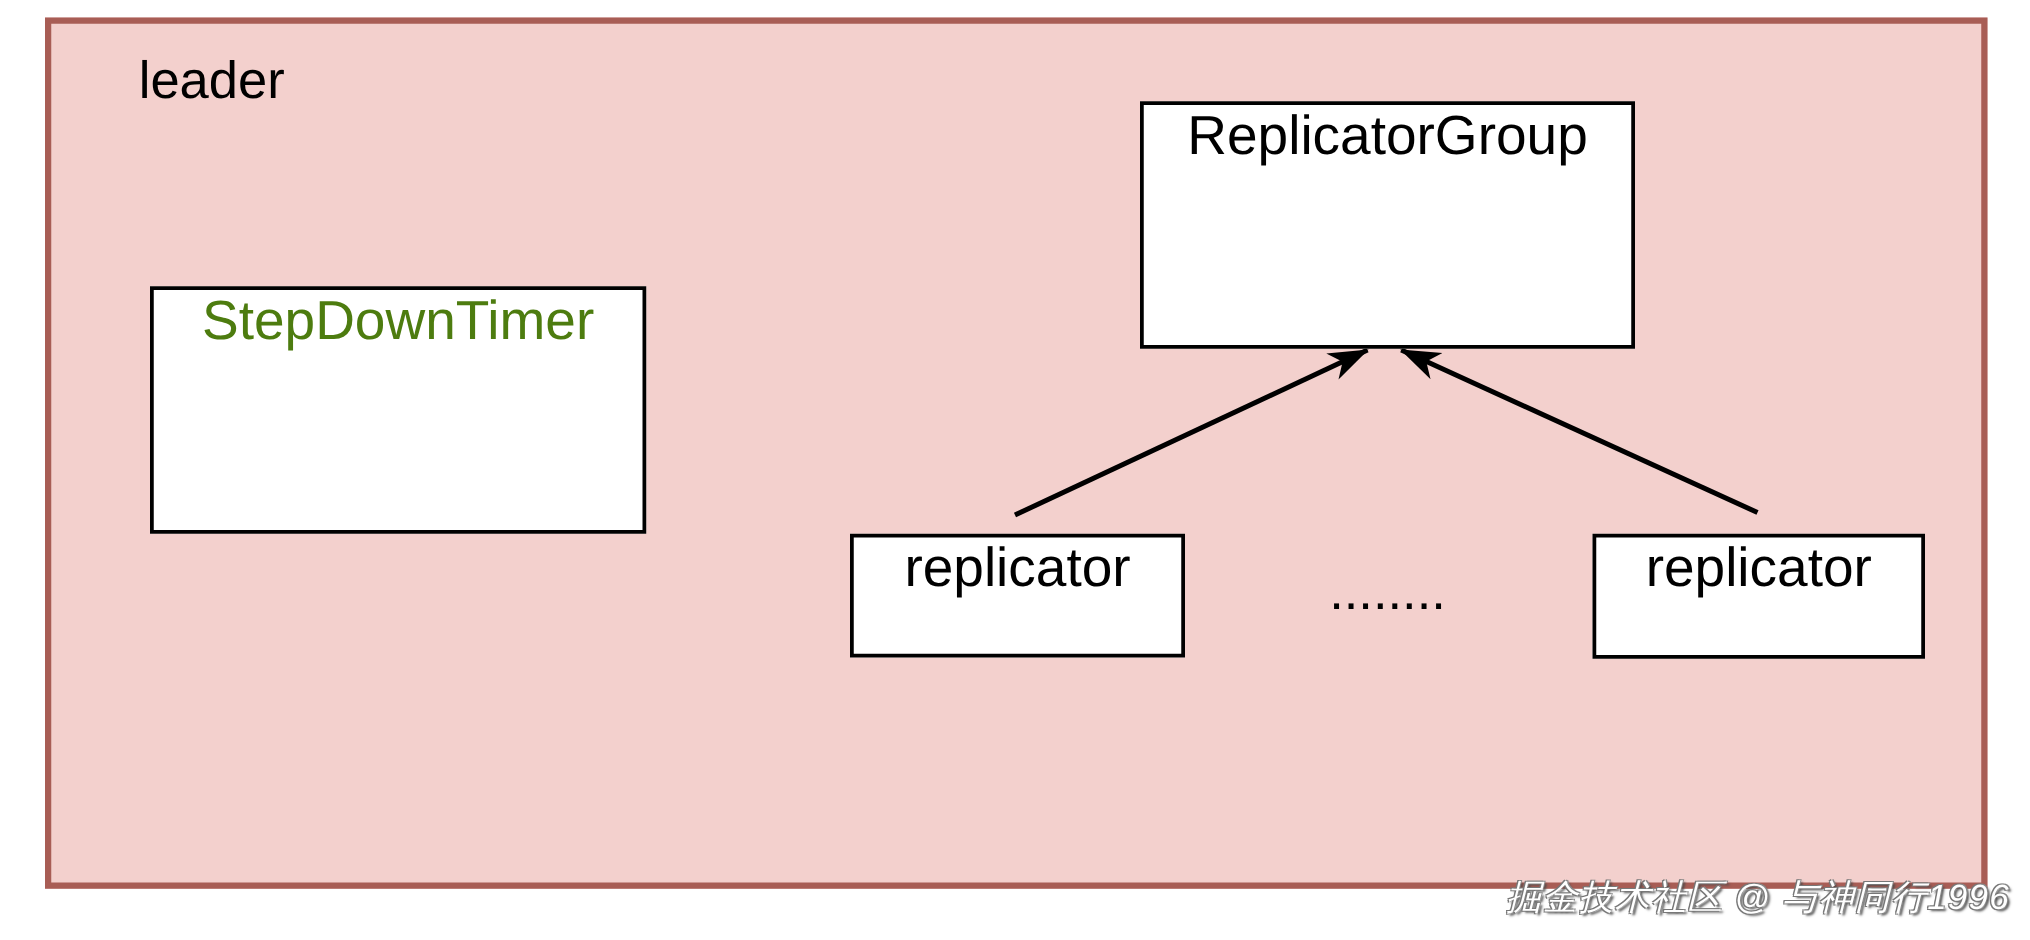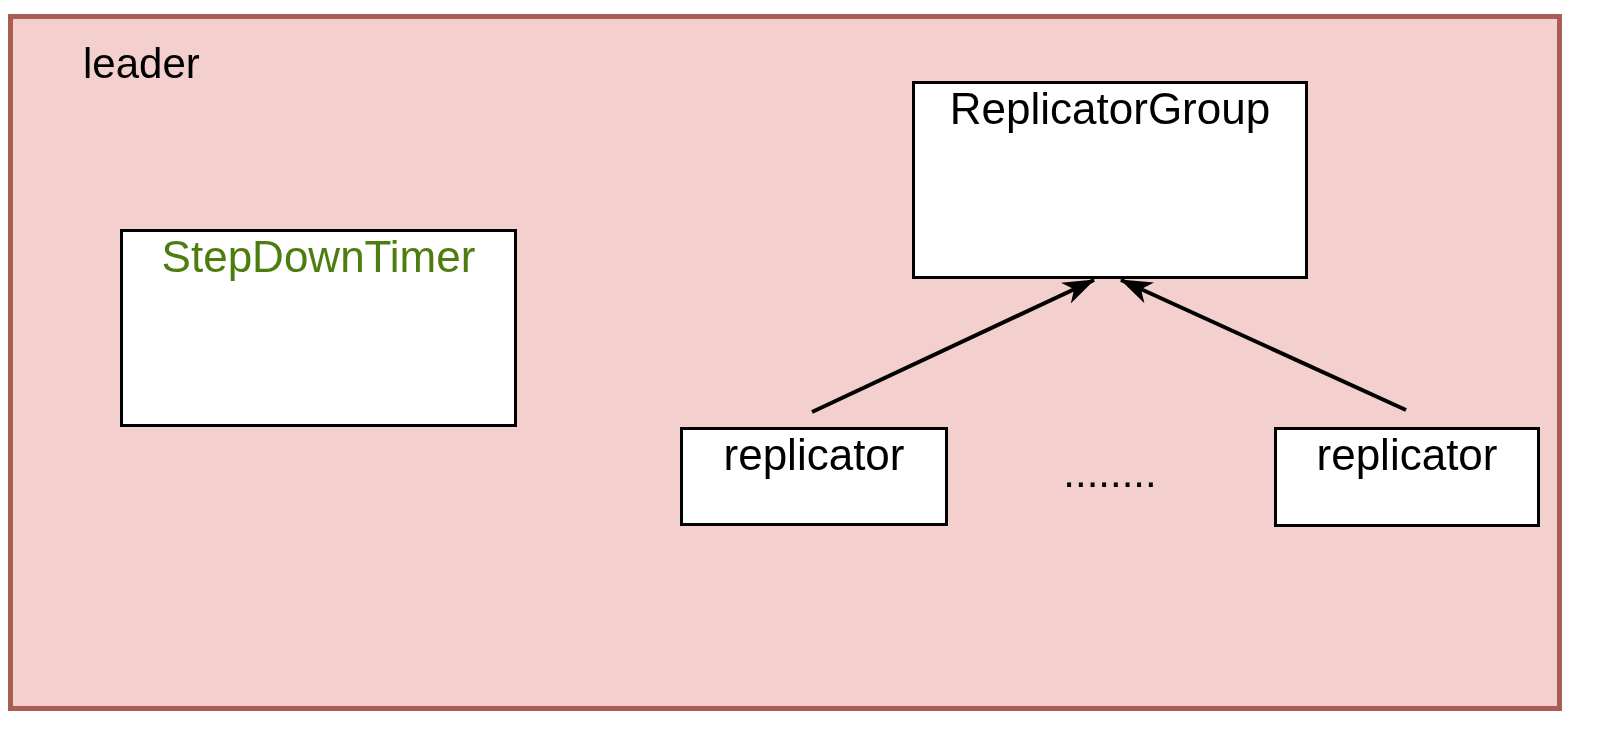--- a/index.html
+++ b/index.html
@@ -1,21 +1,21 @@
 <!DOCTYPE html>
 <html><head>
 <meta charset="utf-8">
 <style>
   html,body{margin:0;padding:0;background:#ffffff;}
   .canvas{
     position:relative;width:1624px;height:752px;background:#ffffff;
     font-family:"Liberation Sans",sans-serif;overflow:hidden;
   }
   .group{
-    position:absolute;left:8px;top:14px;width:1554px;height:697px;
+    position:absolute;left:36px;top:14px;width:1554px;height:697px;
     background:#f3d0cd;border:5px solid #a85d55;box-sizing:border-box;
   }
   .group-label{
     position:absolute;left:70px;top:20px;font-size:42px;line-height:1.2;color:#000;
   }
   .node{
     position:absolute;background:#ffffff;border:3px solid #000000;box-sizing:border-box;
     display:flex;align-items:flex-start;justify-content:center;
     font-size:44px;color:#000;white-space:nowrap;
   }
@@ -66,14 +66,15 @@
   <div class="node node-rl" style="background-color: rgb(255, 255, 255); border-color: rgb(0, 0, 0); color: rgb(0, 0, 0);">
     <span>replicator</span>
   </div>
 
   <div class="node node-rr" style="background-color: rgb(255, 255, 255); border-color: rgb(0, 0, 0); color: rgb(0, 0, 0);">
     <span>replicator</span>
   </div>
 
   <div class="ellipsis">........</div>
 
+  <div class="watermark" style="color: rgb(255, 255, 255);">掘金技术社区 @ 与神同行1996</div>
 
 </div>
 
 </body></html>

